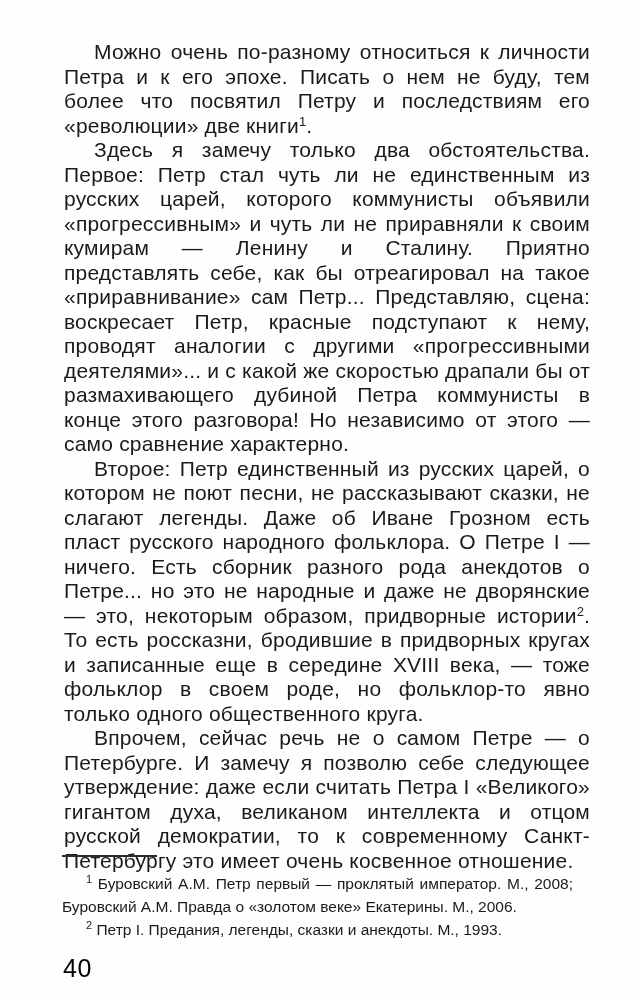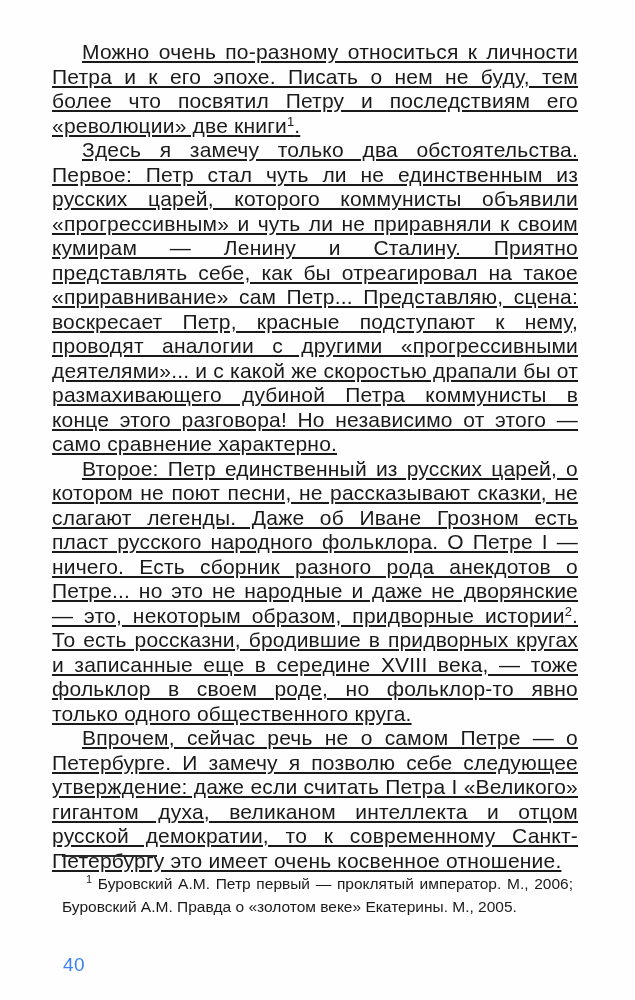--- a/index.html
+++ b/index.html
@@ -11,29 +11,28 @@
     position: relative;
     width: 635px;
     height: 1000px;
     background: #fefefe;
     overflow: hidden;
     font-family: "Liberation Sans", "DejaVu Sans", sans-serif;
     color: #1a1a1a;
   }
   .body-text {
     position: absolute;
-    left: 52px;
+    left: 64px;
     top: 40px;
     width: 526px;
     font-size: 21px;
     line-height: 24.5px;
     letter-spacing: 0.2px;
     text-align: justify;
     hyphens: auto;
-    text-decoration: underline;
     -webkit-hyphens: auto;
   }
   .body-text p {
     margin: 0;
     text-indent: 30px;
   }
   sup.fnref {
     font-size: 13px;
     line-height: 0;
     vertical-align: baseline;
@@ -68,42 +67,43 @@
     vertical-align: baseline;
     position: relative;
     top: -6px;
   }
   .footnote-block .au {
   }
   .page-number {
     position: absolute;
     left: 63px;
     top: 954px;
-    font-size: 19px;
+    font-size: 25px;
     letter-spacing: 0.5px;
-    color: #3b82f6;
+    color: #000000;
   }
 </style>
 </head>
 <body>
 
 <div class="page">
 
   <div class="body-text">
     <p><span>Можно очень по-разному относиться к личности Петра и к его эпохе. Писать о нем не буду, тем более что посвятил Петру и последствиям его «революции» две книги</span><sup class="fnref">1</sup><span>.</span></p>
 
     <p><span>Здесь я замечу только два обстоятельства. Первое: Петр стал чуть ли не единственным из русских царей, которого коммунисты объявили «прогрессивным» и чуть ли не приравняли к своим кумирам — Ленину и Сталину. Приятно представлять себе, как бы отреагировал на такое «приравнивание» сам Петр... Представляю, сцена: воскресает Петр, красные подступают к нему, проводят аналогии с другими «прогрессивными деятелями»... и с какой же скоростью драпали бы от размахивающего дубиной Петра коммунисты в конце этого разговора! Но независимо от этого — само сравнение характерно.</span></p>
 
     <p><span>Второе: Петр единственный из русских царей, о котором не поют песни, не рассказывают сказки, не слагают легенды. Даже об Иване Грозном есть пласт русского народного фольклора. О Петре I — ничего. Есть сборник разного рода анекдотов о Петре... но это не народные и даже не дворянские — это, некоторым образом, придворные истории</span><sup class="fnref">2</sup><span>. То есть россказни, бродившие в придворных кругах и записанные еще в середине XVIII века, — тоже фольклор в своем роде, но фольклор-то явно только одного общественного круга.</span></p>
 
     <p><span>Впрочем, сейчас речь не о самом Петре — о Петербурге. И замечу я позволю себе следующее утверждение: даже если считать Петра I «Великого» гигантом духа, великаном интеллекта и отцом русской демократии, то к современному Санкт-Петербургу это имеет очень косвенное отношение.</span></p>
   </div>
 
   <div class="footnote-block">
     <div class="fn-separator"></div>
 
-    <p><sup class="fnmark">1</sup> <span class="au">Буровский А.М.</span><span> Петр первый — проклятый император. М., 2006; </span><span class="au">Буровский А.М.</span><span> Правда о «золотом веке» Екатерины. М., 2005.</span></p>
+    <p><sup class="fnmark">1</sup> <span class="au">Буровский А.М.</span><span> Петр первый — проклятый император. М., 2008; </span><span class="au">Буровский А.М.</span><span> Правда о «золотом веке» Екатерины. М., 2006.</span></p>
 
+    <p><sup class="fnmark">2</sup><span> Петр I. Предания, легенды, сказки и анекдоты. М., 1993.</span></p>
   </div>
 
   <div class="page-number">40</div>
 
 </div>
 
 </body></html>

